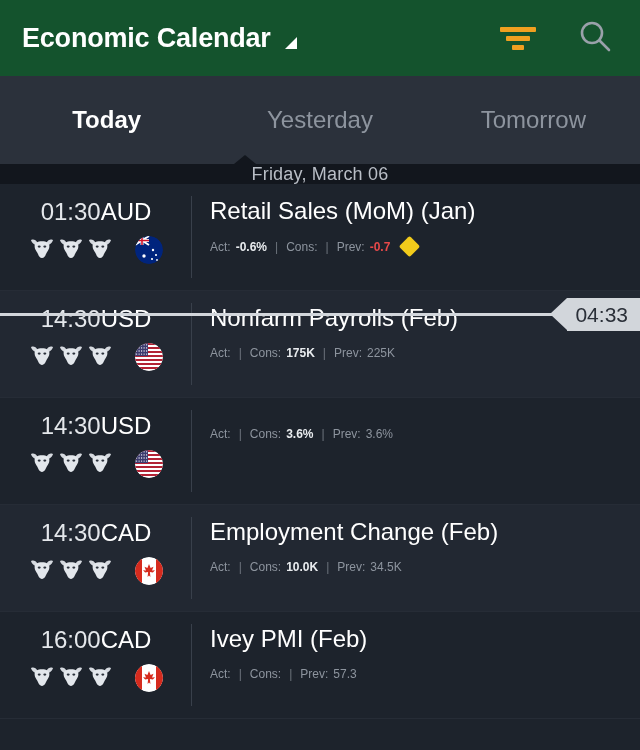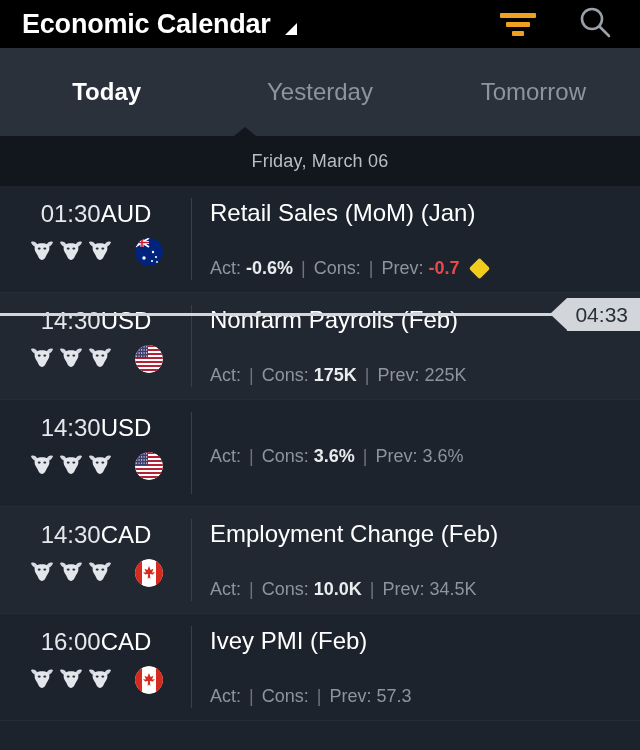--- a/index.html
+++ b/index.html
@@ -6,21 +6,21 @@
   html, body {
     width:640px; height:750px;
     background:#1d232c;
     font-family:"Liberation Sans", sans-serif;
     overflow:hidden;
   }
   body { position:relative; }
 
   
   .topbar {
-    height:48px; background:#000000;
+    height:76px; background:#14532d;
     display:flex; align-items:center; padding:0 22px;
     position:relative;
   }
   .app-title {
     font-size:27px; font-weight:bold; color:#ffffff;
     letter-spacing:-0.2px;
   }
   .title-caret {
     width:0; height:0; margin-left:14px; margin-top:10px;
     border-left:12px solid transparent;
@@ -51,21 +51,21 @@
   .tab-caret {
     position:absolute; bottom:0; left:234px;
     width:0; height:0;
     border-left:11px solid transparent;
     border-right:11px solid transparent;
     border-bottom:9px solid #12161d;
   }
 
   
   .date-band {
-    height:50px; background:#12161d;
+    height:20px; background:#12161d;
     display:flex; align-items:center; justify-content:center;
     font-size:18px; color:#b9bec6; letter-spacing:0.2px;
   }
 
   
   .list { position:relative; }
   .event-row {
     position:relative; height:107px;
     border-bottom:1px solid #262c36;
     display:flex; align-items:flex-start;
@@ -89,21 +89,21 @@
   .bulls { display:flex; gap:3px; }
   .flag { width:28px; height:28px; border-radius:50%; overflow:hidden; display:block; }
   .divider-v {
     position:absolute; right:0; top:12px; bottom:12px;
     width:1px; background:#39404b;
   }
 
   .row-right { flex:1; padding:14px 2px 0 18px; }
   .ev-title { font-size:24px; color:#ffffff; line-height:1.1; }
   .ev-stats {
-    margin-top:32px; font-size:18px; color:#8d949e;
+    margin-top:15px; font-size:12px; color:#8d949e;
     display:flex; align-items:center; flex-wrap:nowrap; white-space:nowrap;
   }
   .stat-label { color:#8d949e; }
   .stat-val { color:#e9ecef; font-weight:bold; margin-left:5px; }
   .stat-val.dim { color:#8d949e; font-weight:normal; }
   .stat-val.neg { color:#e8494a; font-weight:bold; }
   .sep { color:#6d747d; margin:0 8px; }
   .diamond {
     width:15px; height:15px; background:#f2cb1b; margin-left:12px;
     transform:rotate(45deg); border-radius:2px; display:inline-block;

